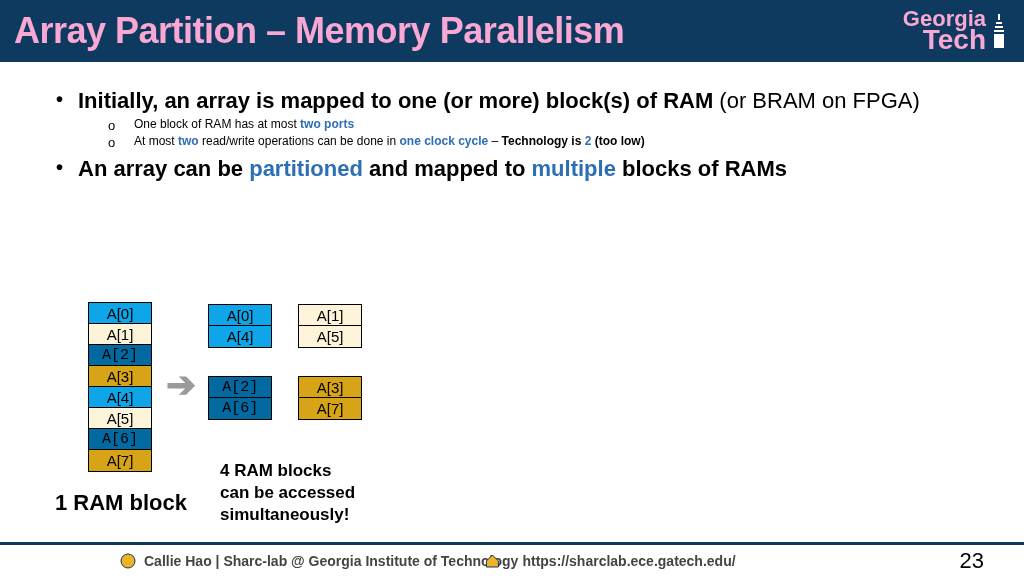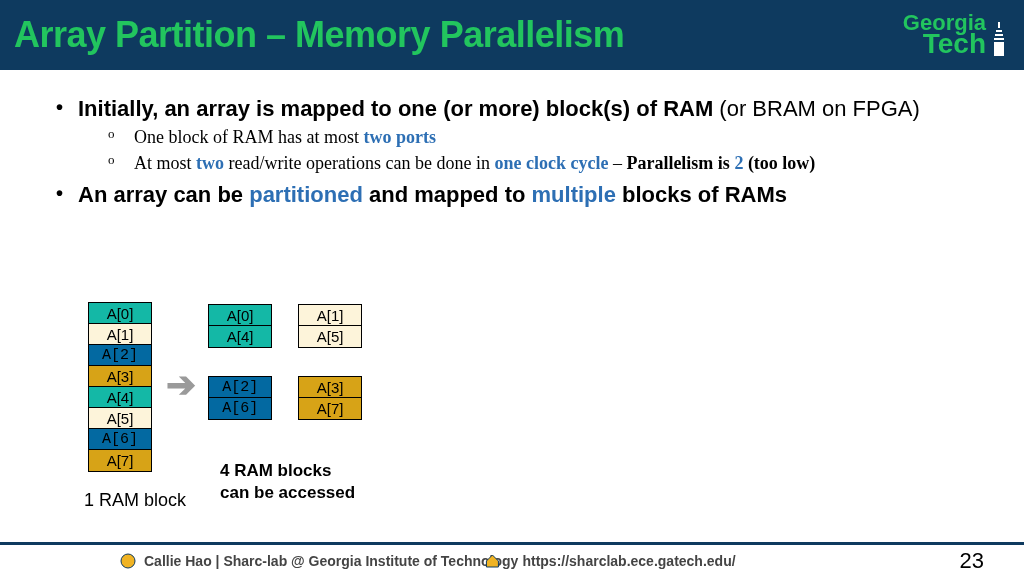--- a/index.html
+++ b/index.html
@@ -2,51 +2,51 @@
 <html><head>
 <meta charset="utf-8">
 <style>
   * { margin: 0; padding: 0; box-sizing: border-box; }
   body {
     width: 1024px; height: 576px;
     font-family: "Segoe UI", "Helvetica Neue", Arial, sans-serif;
     background: #fff; position: relative; overflow: hidden;
   }
   .header {
-    background: #0e3a5f; color: #22c55e; height: 70px;
+    background: #0e3a5f; color: #f9a8d4; height: 62px;
     display: flex; align-items: center; justify-content: space-between;
     padding: 0 18px 0 14px;
   }
   .title { font-size: 36px; font-weight: 700; letter-spacing: -0.5px; }
-  .logo { text-align: right; line-height: 0.85; display:flex; align-items:flex-end; gap:6px;}
+  .logo { text-align: right; line-height: 0.85; display:flex; align-items:center; gap:6px;}
   .logo-text { display:flex; flex-direction:column; align-items:flex-end; }
   .logo .l1 { font-size: 22px; font-weight: 700; }
   .logo .l2 { font-size: 28px; font-weight: 700; }
   .tower { width:14px; display:flex; flex-direction:column; align-items:center; gap:2px;}
   .tower span{ display:block; background:#fff; }
 
   .content { padding: 24px 44px 0 56px; }
   ul.bullets { list-style: none; }
   ul.bullets > li { position: relative; padding-left: 22px; font-size: 22px; font-weight: 700; margin-bottom: 4px; line-height:1.35;}
   ul.bullets > li::before { content: "•"; position: absolute; left: 0; top: 0; font-size: 20px; }
   ul.sub { list-style: none; margin-left: 30px; }
-  ul.sub li { position: relative; padding-left: 26px; font-size: 18px; font-weight: 400; line-height:1.45;font-family:Liberation Serif, serif;}
+  ul.sub li { position: relative; padding-left: 26px; font-size: 12px; font-weight: 400; line-height:1.45;}
   ul.sub li::before { content: "o"; position: absolute; left: 0; top: 1px; font-size: 13px; }
   .hl { color: #2d6fb4; font-weight: 700; }
   .normal { font-weight: 400; }
 
   .diagram { position: absolute; left: 88px; top: 302px; display: flex; align-items: flex-start; }
   .block { border: 1px solid #000; }
   .cell { width: 62px; height: 21px; border-bottom: 1px solid #000; text-align: center; font-size: 15px; line-height: 21px; }
   .cell:last-child { border-bottom: none; }
-  .c0 { background: #14b8a6; }
+  .c0 { background: #0ea5e9; }
   .c1 { background: #fdf4da; }
   .c2 { background: #0369a1; font-family: Liberation Mono, monospace; }
   .c3 { background: #d7a317; }
-  .label1 { position:absolute; left:84px; top:490px; font-size:18px; font-weight:400; }
+  .label1 { position:absolute; left:55px; top:490px; font-size:22px; font-weight:700; }
   .arrow { margin: 62px 12px 0 14px; color:#9a9a9a; font-size:36px; font-weight:700;}
   .grid4 { display:grid; grid-template-columns: auto auto; column-gap: 26px; row-gap: 28px; margin-top:2px;}
   .label2 { position:absolute; left:220px; top:460px; font-size:17px; font-weight:700; line-height:1.3;}
 
   .footer {
     position: absolute; bottom: 0; left:0; right:0;
     border-top: 3px solid #0e3a5f;
     height: 34px; display:flex; align-items:center;
     padding: 0 22px 0 120px; font-size: 14px; font-weight:700; color:#444;
   }
@@ -77,21 +77,21 @@
 
 <div class="content">
   <ul class="bullets">
     <li>
       <span>Initially, an array is mapped to one (or more) block(s) of RAM</span><span class="normal"> (or BRAM on FPGA)</span>
       <ul class="sub">
         <li>
           <span>One block of RAM has at most </span><span class="hl">two ports</span>
         </li>
         <li>
-          <span>At most </span><span class="hl">two</span><span> read/write operations can be done in </span><span class="hl">one clock cycle</span><span> – </span><b><span>Parallelism is </span><span class="hl">2</span><span> (too low)</span></b>
+          <span>At most </span><span class="hl">two</span><span> read/write operations can be done in </span><span class="hl">one clock cycle</span><span> – </span><b><span>Technology is </span><span class="hl">2</span><span> (too low)</span></b>
         </li>
       </ul>
     </li>
     <li>
       <span>An array can be </span><span class="hl">partitioned</span><span> and mapped to </span><span class="hl">multiple</span><span> blocks of RAMs</span>
     </li>
   </ul>
 </div>
 
 <div class="diagram">
@@ -123,20 +123,21 @@
       <div class="cell c3">A[3]</div>
       <div class="cell c3">A[7]</div>
     </div>
   </div>
 </div>
 
 <div class="label1">1 RAM block</div>
 <div class="label2">
   <div>4 RAM blocks</div>
   <div>can be accessed</div>
+  <div>simultaneously!</div>
 </div>
 
 <div class="footer">
   <div class="fleft">
     <svg class="ficon" viewBox="0 0 16 16">
         <circle cx="8" cy="8" r="7" fill="#f0b323" stroke="#0e3a5f"></circle>
       </svg>
     <span>Callie Hao | Sharc-lab @ Georgia Institute of Technology</span>
   </div>
   <div class="fcenter">

